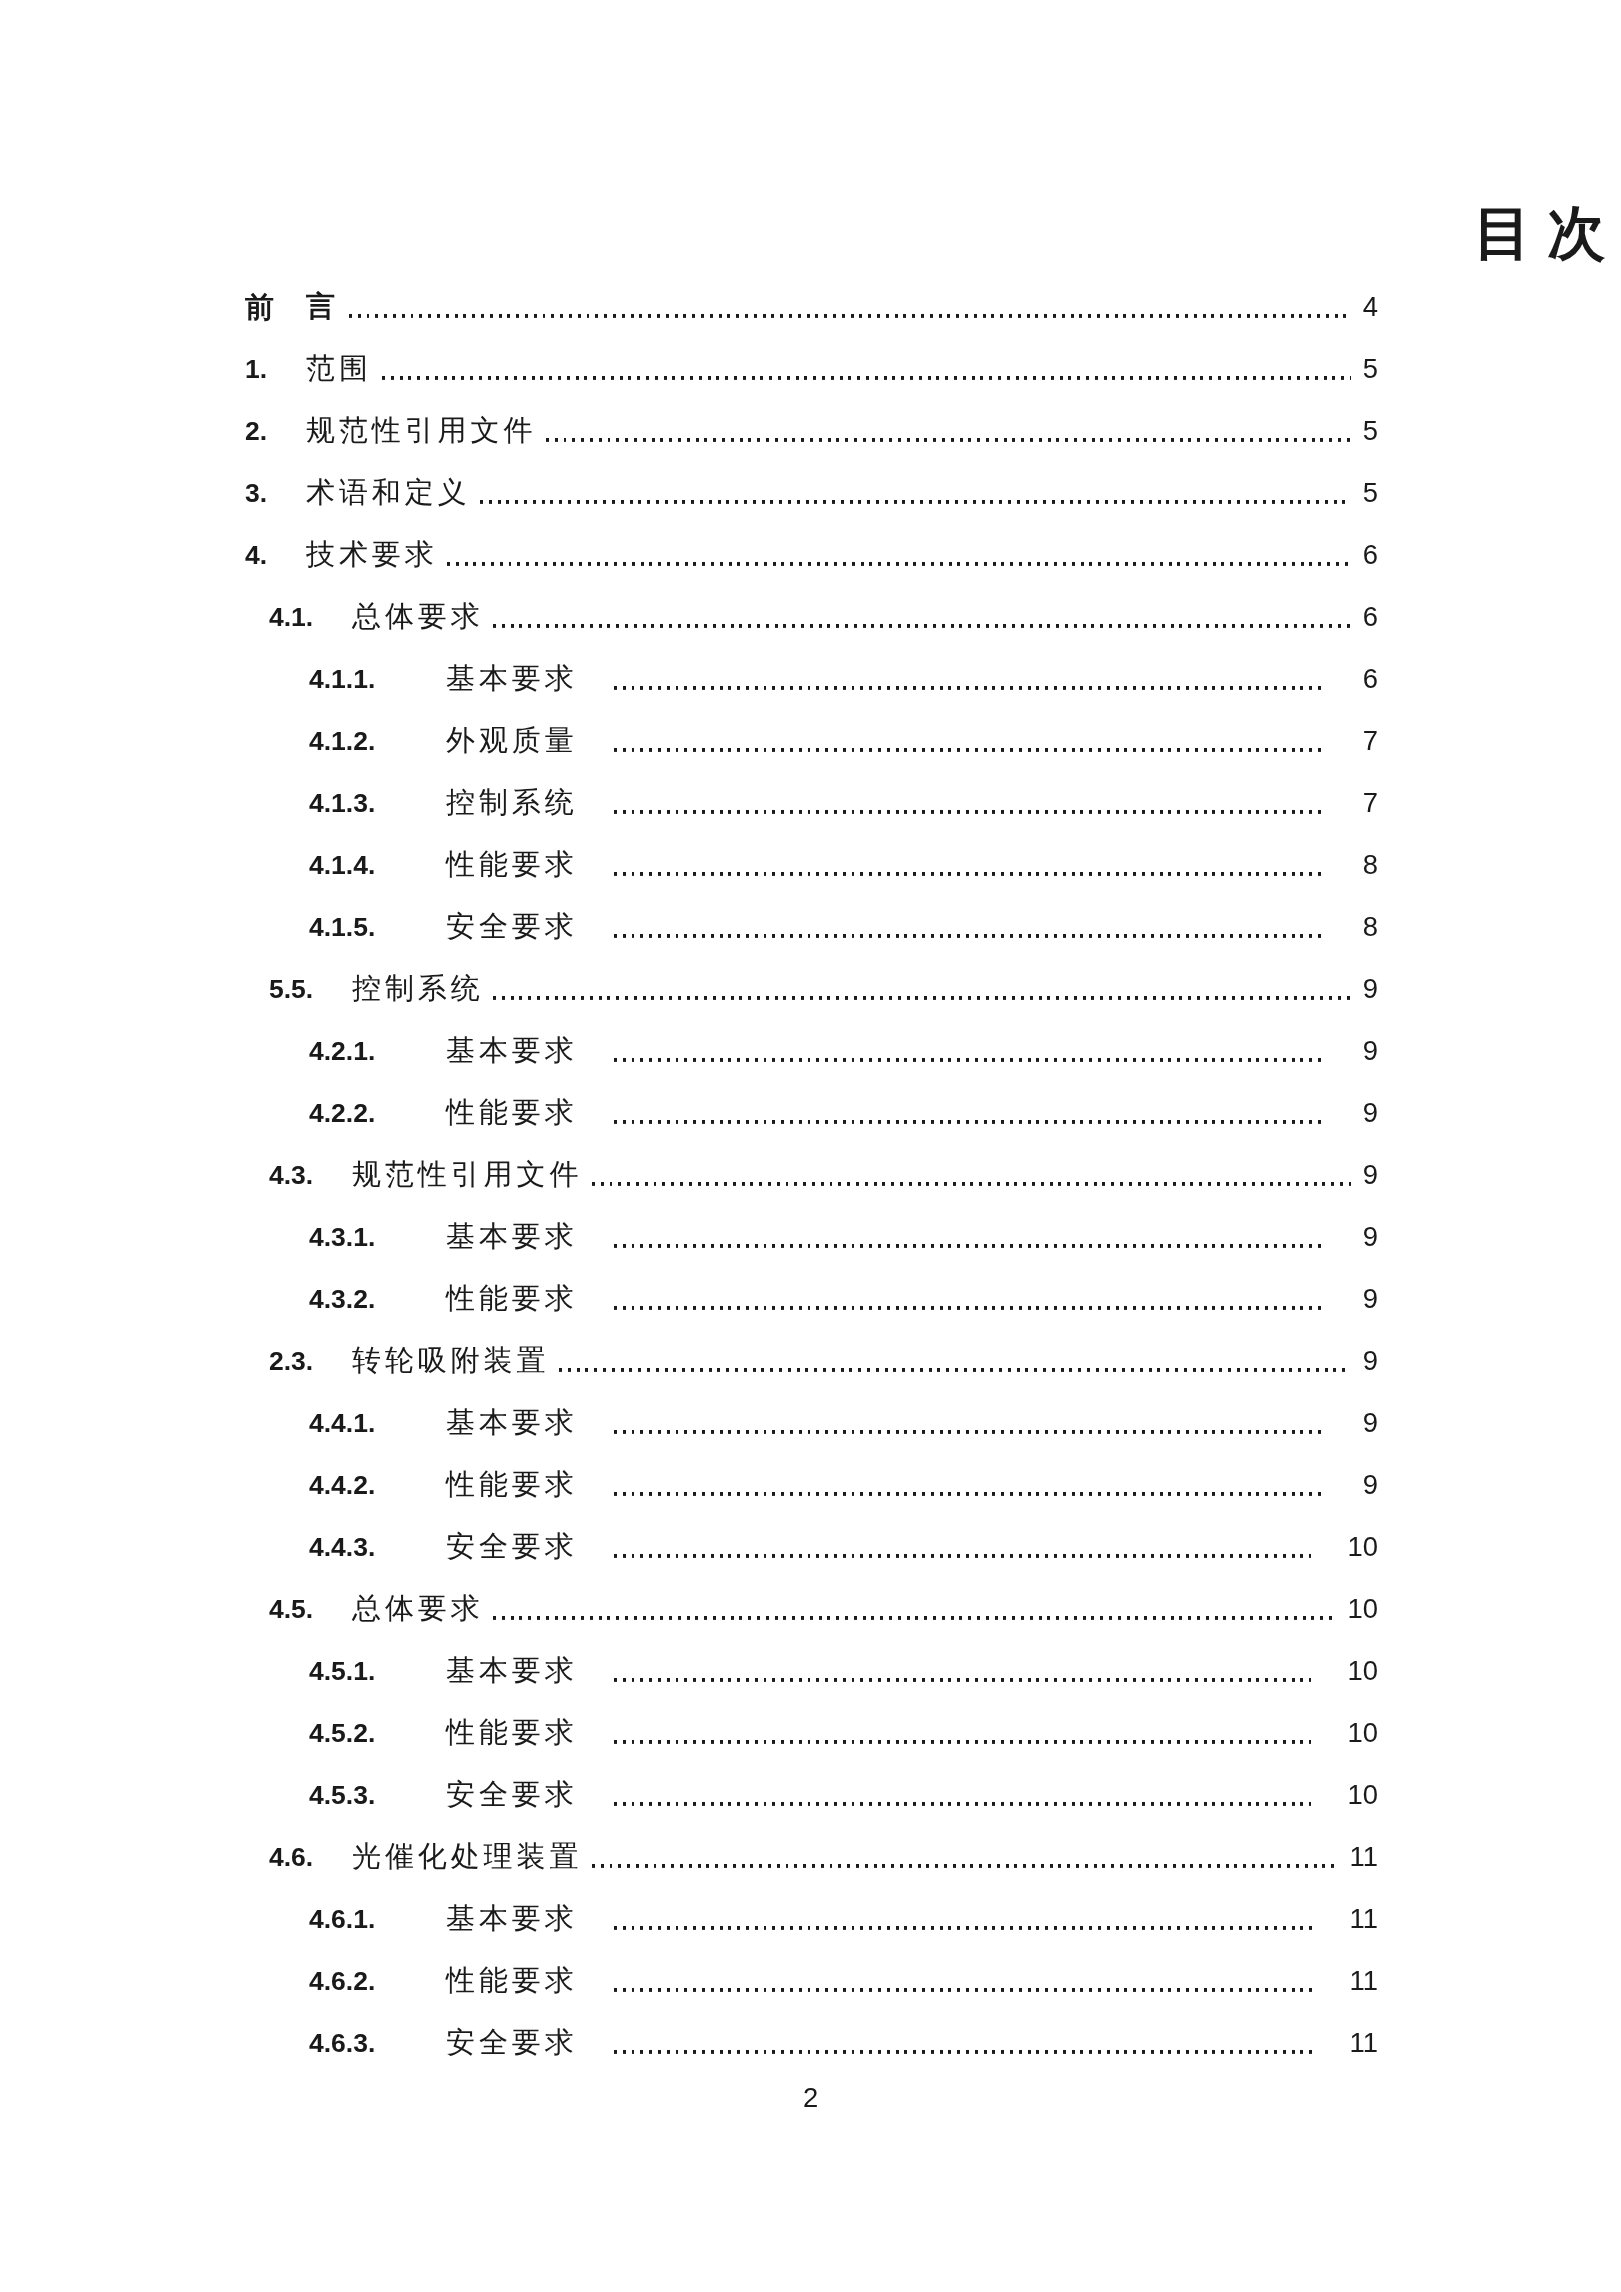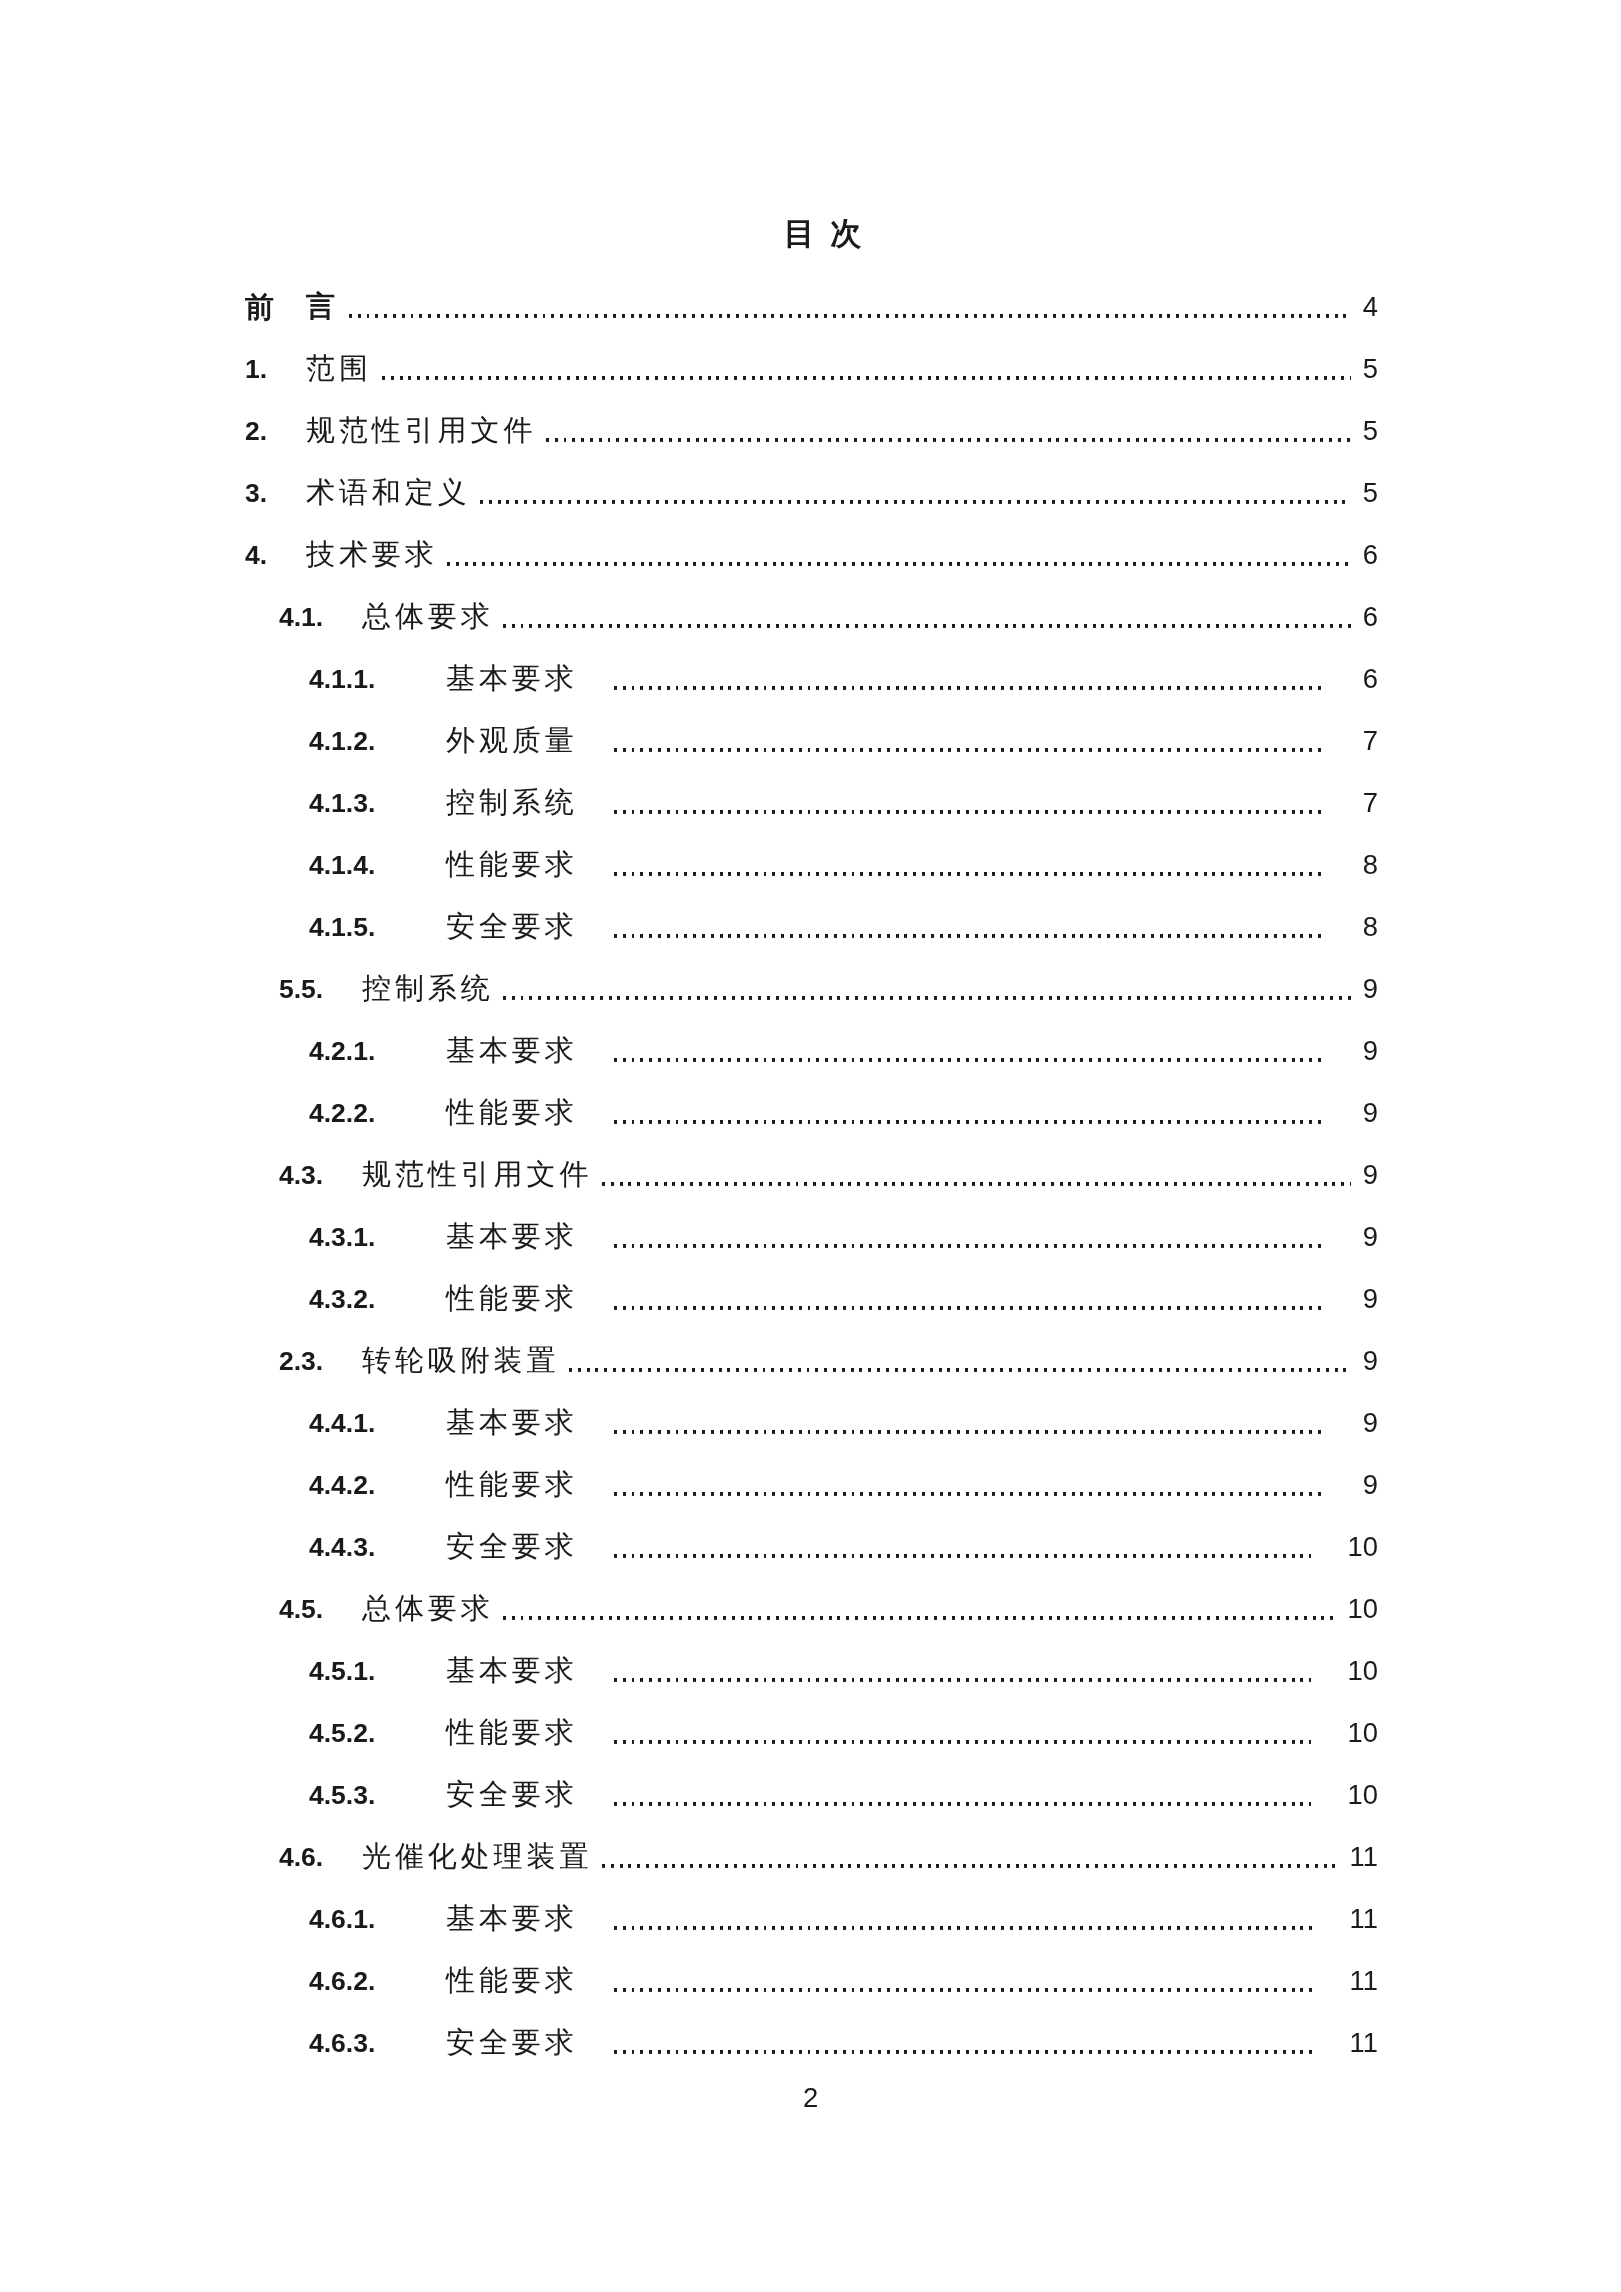--- a/index.html
+++ b/index.html
@@ -19,22 +19,22 @@
     position: absolute;
     inset: 0;
     background: #ffffff;
   }
   .doc-title {
     position: absolute;
     top: 208px;
     left: 0;
     right: 0;
     margin: 0;
-    text-align: center;
-    font-size: 31px;
+    text-align: right;
+    font-size: 58px;
     line-height: 51px;
     font-weight: 700;
     letter-spacing: 15.7px;
     text-indent: 15.7px; 
     font-family: "Liberation Serif", "DejaVu Serif", serif;
     padding-left: 24px;
   }
   .toc {
     position: absolute;
     left: 245px;
@@ -50,21 +50,21 @@
     white-space: nowrap;
   }
   .toc-num {
     flex: 0 0 auto;
     font-family: "Liberation Sans", "DejaVu Sans", sans-serif;
     font-weight: 700;
     font-size: 26.5px;
     line-height: 32px;
   }
   .level0 .toc-num { width: 61px; }
-  .level1 { margin-left: 34px; }
+  .level1 { margin-left: 24px; }
   .level1 .toc-num { width: 83px; }
   .level2 { margin-left: 64px; gap: 27px; }
   .level2 .toc-num { width: 110px; }
   .toc-label {
     flex: 0 0 auto;
     letter-spacing: 3.9px;
   }
   .front-matter .toc-num,
   .front-matter .toc-label {
     font-family: "Liberation Sans", "DejaVu Sans", sans-serif;

